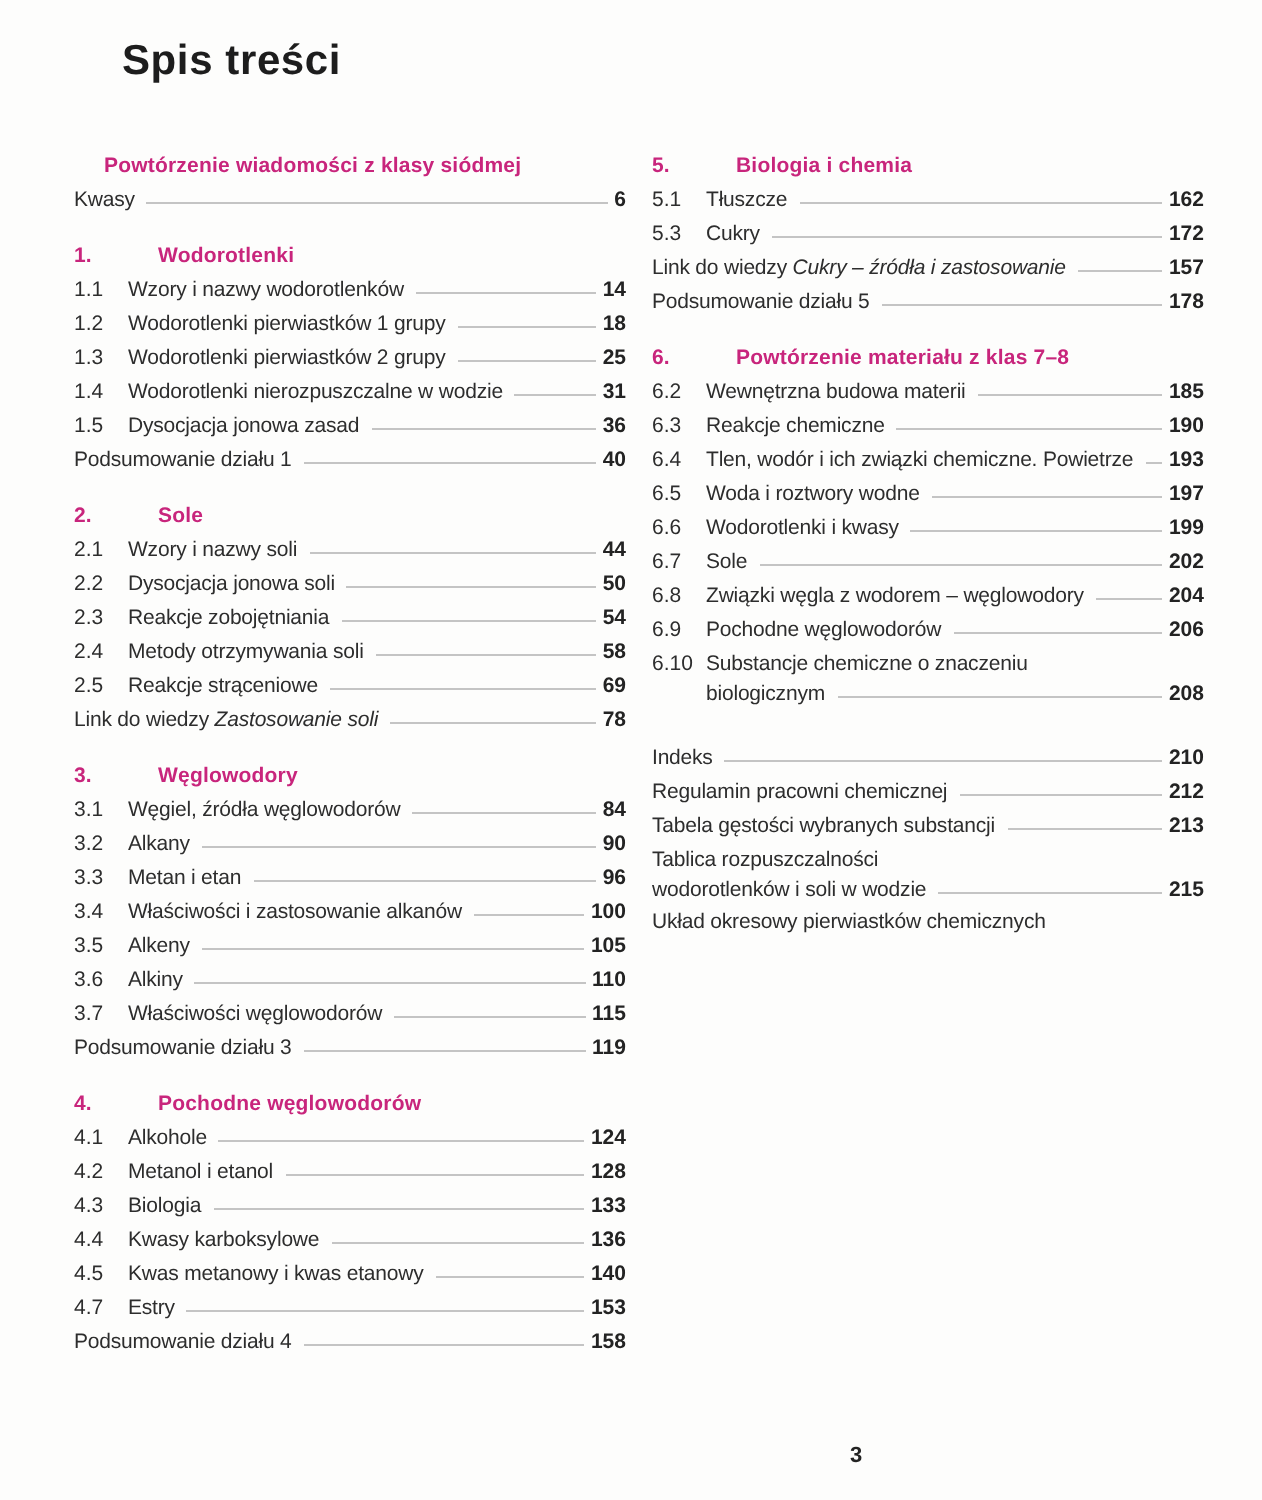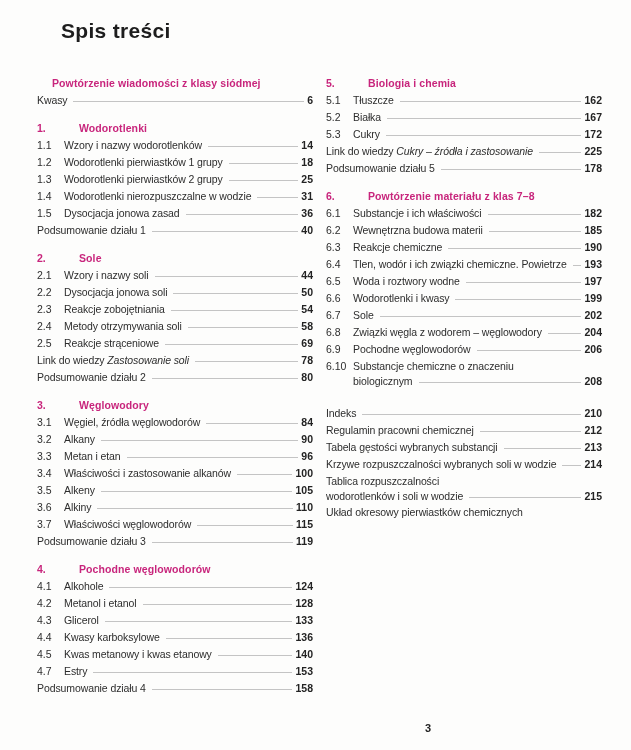--- a/index.html
+++ b/index.html
@@ -170,25 +170,20 @@
           <span class="num">2.5</span>
           <span class="label">Reakcje strąceniowe</span>
           <span class="leader"></span>
           <span class="pagenum">69</span>
         </div>
         <div class="toc-row">
           <span class="label">Link do wiedzy <i>Zastosowanie soli</i></span>
           <span class="leader"></span>
           <span class="pagenum">78</span>
         </div>
-        <div class="toc-row">
-          <span class="label">Podsumowanie działu 2</span>
-          <span class="leader"></span>
-          <span class="pagenum">80</span>
-        </div>
       </div>
       <div class="section">
         <div class="toc-row header">
           <span class="num">3.</span>
           <span class="label section-title">Węglowodory</span>
         </div>
         <div class="toc-row">
           <span class="num">3.1</span>
           <span class="label">Węgiel, źródła węglowodorów</span>
           <span class="leader"></span>
@@ -248,21 +243,21 @@
           <span class="pagenum">124</span>
         </div>
         <div class="toc-row">
           <span class="num">4.2</span>
           <span class="label">Metanol i etanol</span>
           <span class="leader"></span>
           <span class="pagenum">128</span>
         </div>
         <div class="toc-row">
           <span class="num">4.3</span>
-          <span class="label">Glicerol</span>
+          <span class="label">Biologia</span>
           <span class="leader"></span>
           <span class="pagenum">133</span>
         </div>
         <div class="toc-row">
           <span class="num">4.4</span>
           <span class="label">Kwasy karboksylowe</span>
           <span class="leader"></span>
           <span class="pagenum">136</span>
         </div>
         <div class="toc-row">
@@ -290,52 +285,40 @@
           <span class="num">5.</span>
           <span class="label section-title">Biologia i chemia</span>
         </div>
         <div class="toc-row">
           <span class="num">5.1</span>
           <span class="label">Tłuszcze</span>
           <span class="leader"></span>
           <span class="pagenum">162</span>
         </div>
         <div class="toc-row">
-          <span class="num">5.2</span>
-          <span class="label">Białka</span>
-          <span class="leader"></span>
-          <span class="pagenum">167</span>
-        </div>
-        <div class="toc-row">
           <span class="num">5.3</span>
           <span class="label">Cukry</span>
           <span class="leader"></span>
           <span class="pagenum">172</span>
         </div>
         <div class="toc-row">
           <span class="label">Link do wiedzy <i>Cukry – źródła i zastosowanie</i></span>
           <span class="leader"></span>
-          <span class="pagenum">225</span>
+          <span class="pagenum">157</span>
         </div>
         <div class="toc-row">
           <span class="label">Podsumowanie działu 5</span>
           <span class="leader"></span>
           <span class="pagenum">178</span>
         </div>
       </div>
       <div class="section">
         <div class="toc-row header">
           <span class="num">6.</span>
           <span class="label section-title">Powtórzenie materiału z klas 7–8</span>
-        </div>
-        <div class="toc-row">
-          <span class="num">6.1</span>
-          <span class="label">Substancje i ich właściwości</span>
-          <span class="leader"></span>
-          <span class="pagenum">182</span>
         </div>
         <div class="toc-row">
           <span class="num">6.2</span>
           <span class="label">Wewnętrzna budowa materii</span>
           <span class="leader"></span>
           <span class="pagenum">185</span>
         </div>
         <div class="toc-row">
           <span class="num">6.3</span>
           <span class="label">Reakcje chemiczne</span>
@@ -399,25 +382,20 @@
           <span class="label">Regulamin pracowni chemicznej</span>
           <span class="leader"></span>
           <span class="pagenum">212</span>
         </div>
         <div class="toc-row">
           <span class="label">Tabela gęstości wybranych substancji</span>
           <span class="leader"></span>
           <span class="pagenum">213</span>
         </div>
         <div class="toc-row">
-          <span class="label">Krzywe rozpuszczalności wybranych soli w wodzie</span>
-          <span class="leader"></span>
-          <span class="pagenum">214</span>
-        </div>
-        <div class="toc-row">
           <span class="label">Tablica rozpuszczalności</span>
         </div>
         <div class="toc-row cont">
           <span class="label">wodorotlenków i soli w wodzie</span>
           <span class="leader"></span>
           <span class="pagenum">215</span>
         </div>
         <div class="toc-row">
           <span class="label">Układ okresowy pierwiastków chemicznych</span>
         </div>

